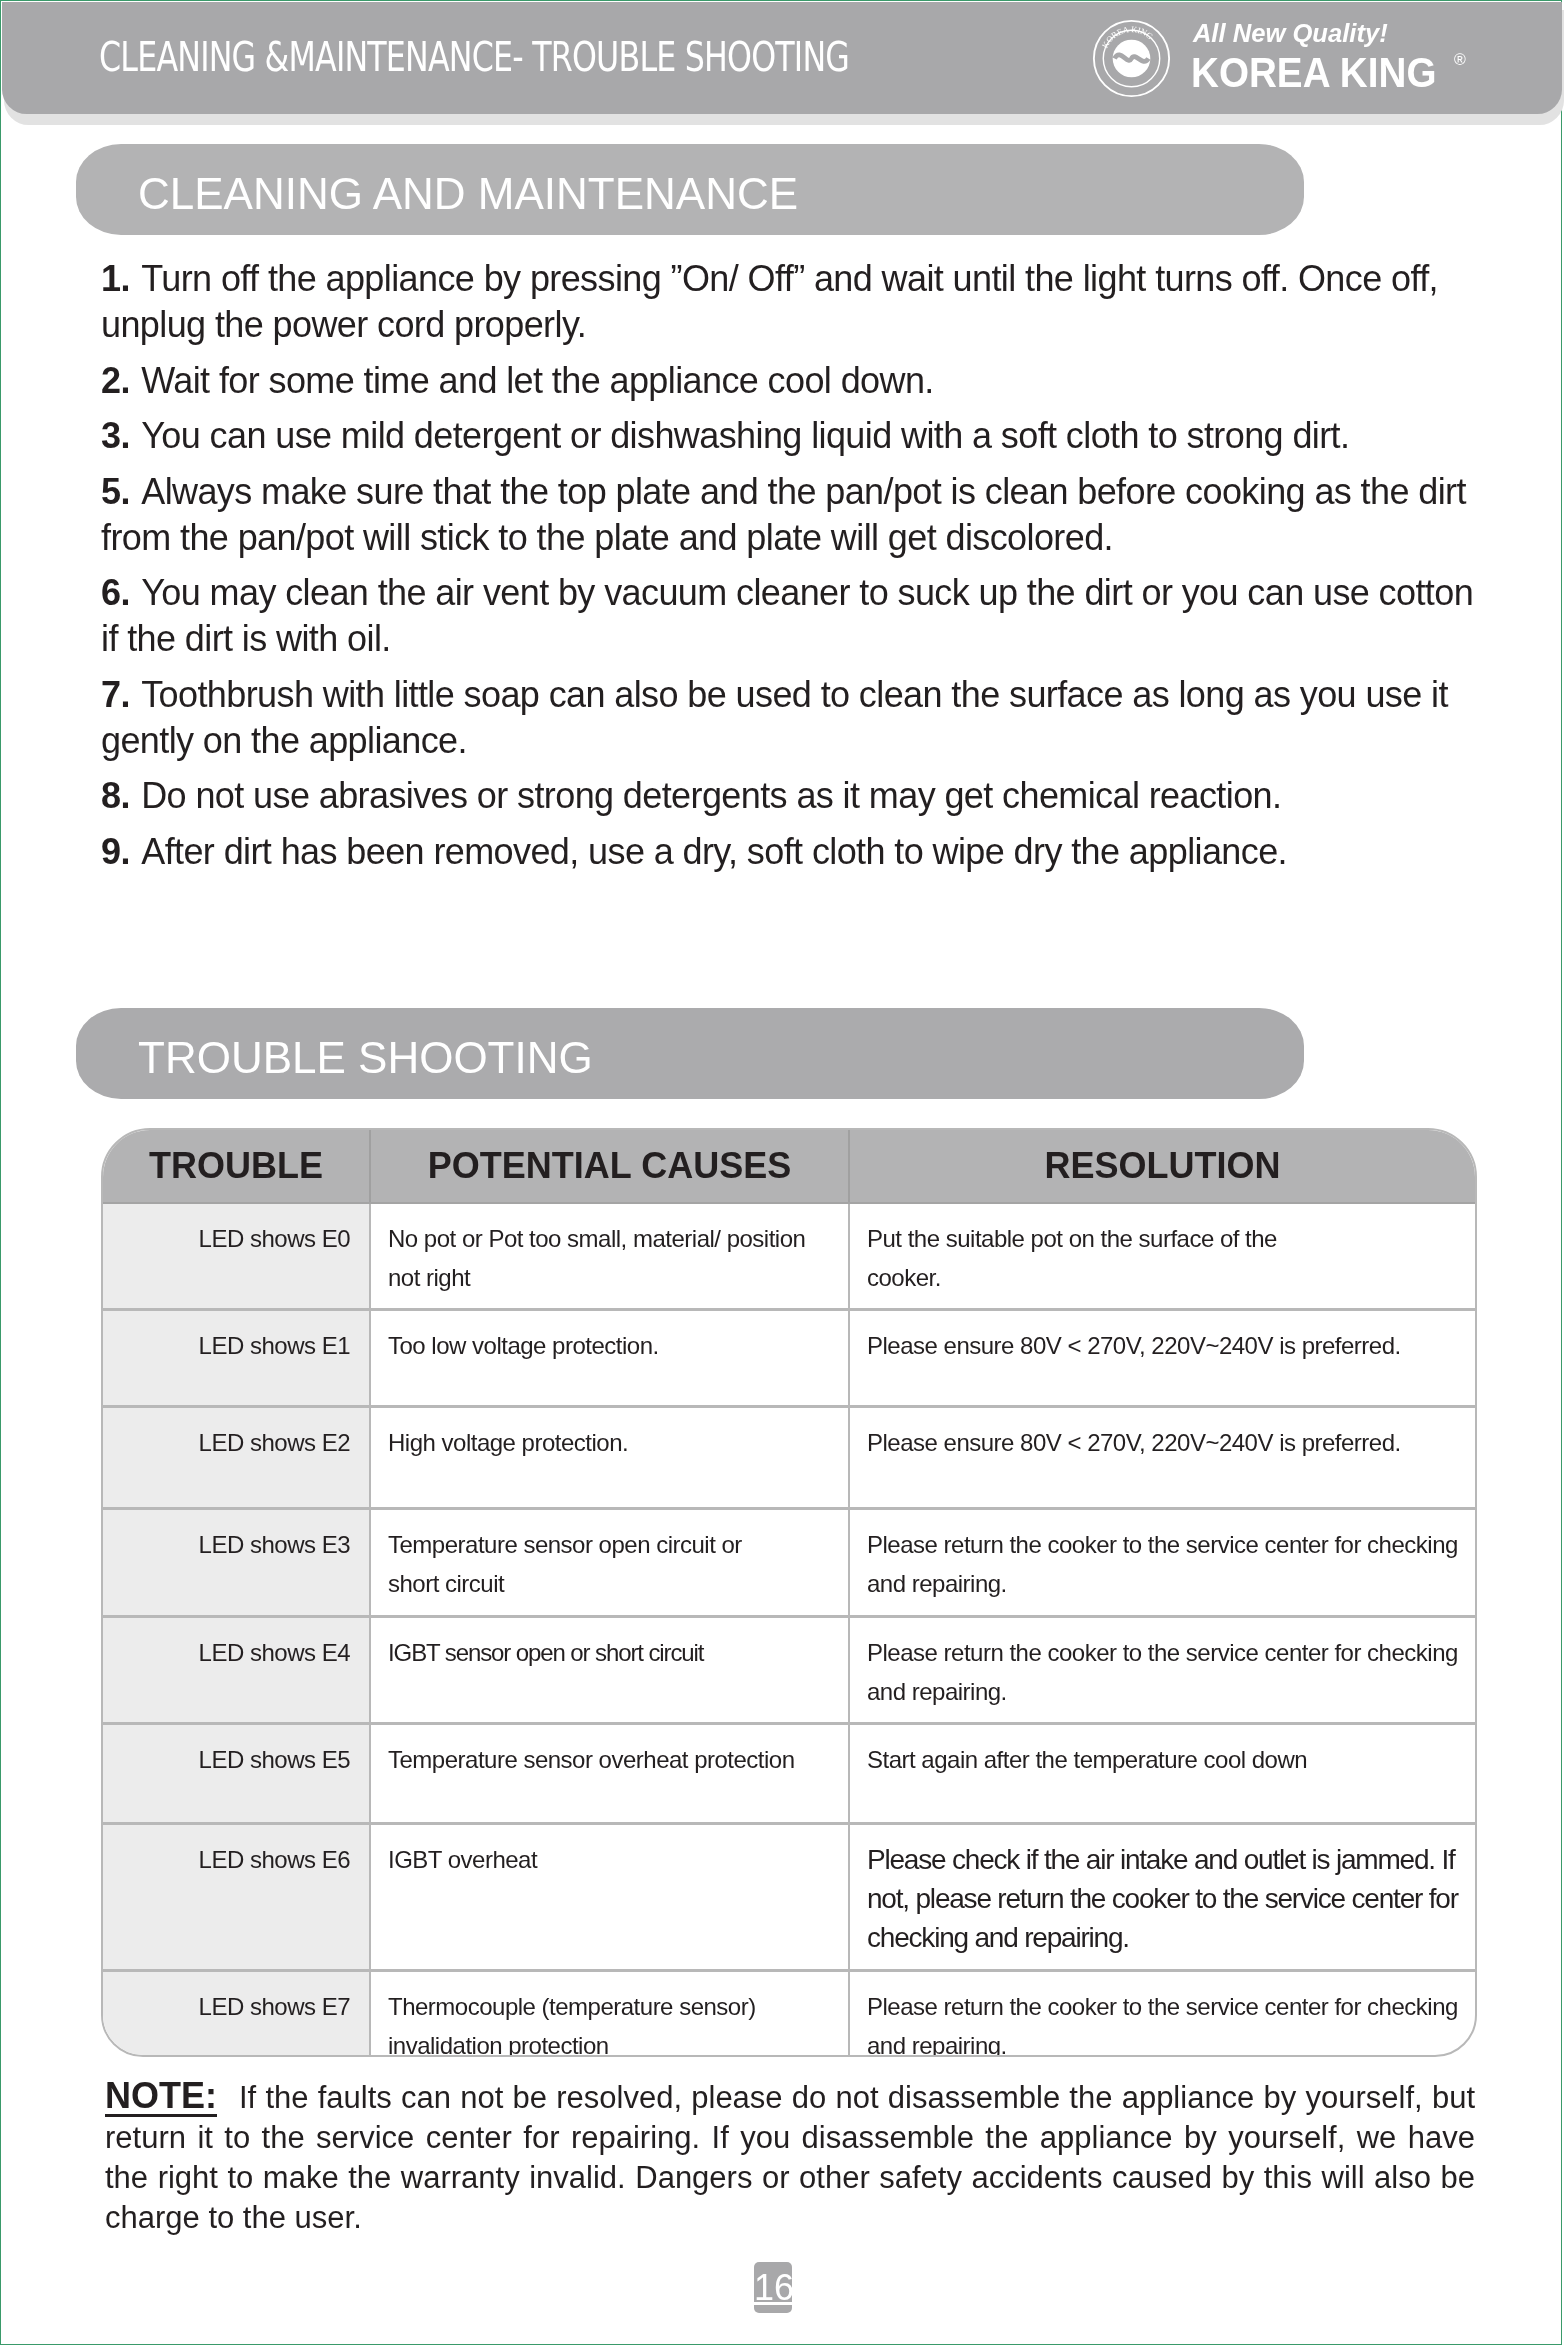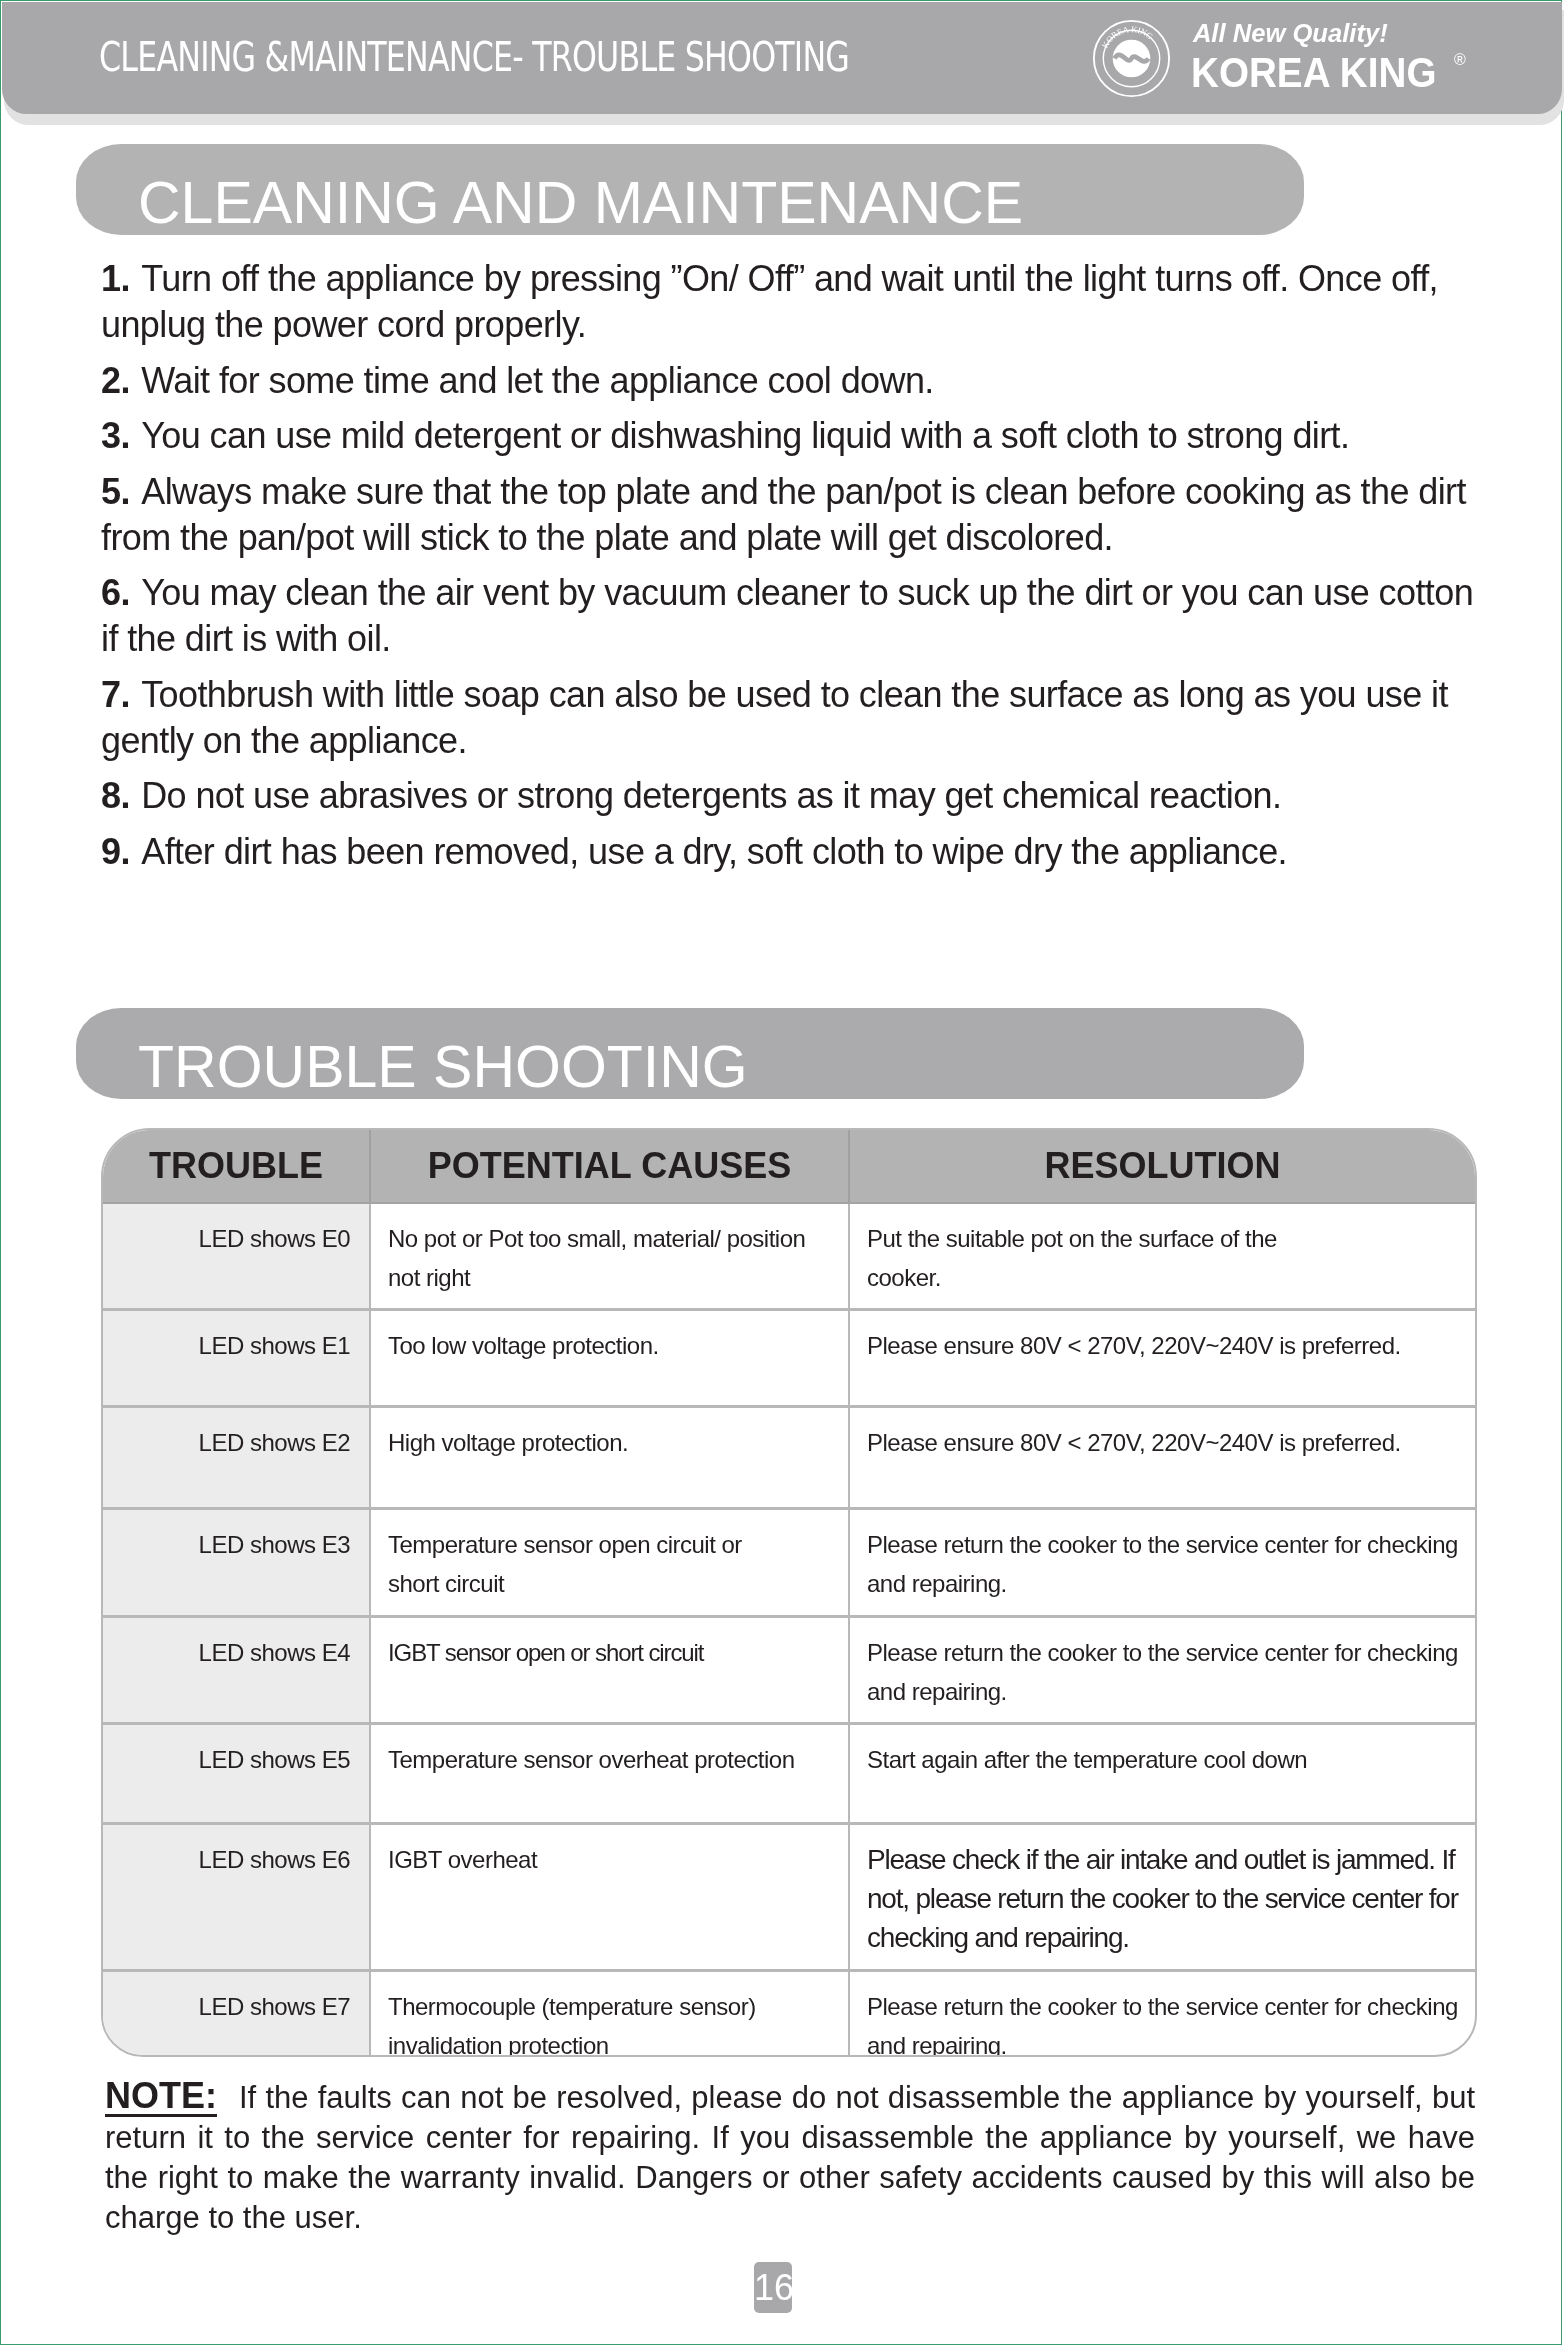--- a/index.html
+++ b/index.html
@@ -42,21 +42,21 @@
   }
   .logo-reg {
     position: absolute; left: 1452px; top: 49px; font-size: 16px; color: #ffffff;
   }
   
   .section-pill {
     position: absolute; left: 76px; width: 1228px; height: 91px;
     background: #b3b3b4; border-radius: 45px 45px 45px 45px / 38px 38px 38px 38px;
   }
   .section-pill .label {
-    position: absolute; left: 62px; top: 24.6px; font-size: 59px; color: #ffffff;
+    position: absolute; left: 62px; top: 24.6px; font-size: 44px; color: #ffffff;
     white-space: nowrap; letter-spacing: 0px;
   }
   .pill-1 { top: 144px; }
   .pill-2 { top: 1008px; background: #ababad; }
 
   
   .steps {
     position: absolute; left: 101px; top: 256px; width: 1391px;
     font-size: 36px; line-height: 46px; color: #231f20;
     letter-spacing: -0.6px;
@@ -95,21 +95,21 @@
   }
   .note .note-label {
     font-weight: bold; font-size: 36px; text-decoration: underline;
     text-decoration-thickness: 2.8px; text-underline-offset: 5.7px; margin-right: 22px;
   }
 
   
   .page-num {
     position: absolute; left: 754px; top: 2262px; width: 38px; height: 51px;
     background: #a8a8aa; border-radius: 5px; color: #ffffff; font-size: 36px;
-    text-align: center; line-height: 51px;
+    text-align: center; line-height: 51px; text-decoration: underline;
   }
 </style>
 </head>
 <body>
 
 <div class="frame"></div>
 
 <div class="banner-shadow"></div>
 <div class="banner">
   <div class="banner-title">CLEANING &amp;MAINTENANCE- TROUBLE SHOOTING</div>

